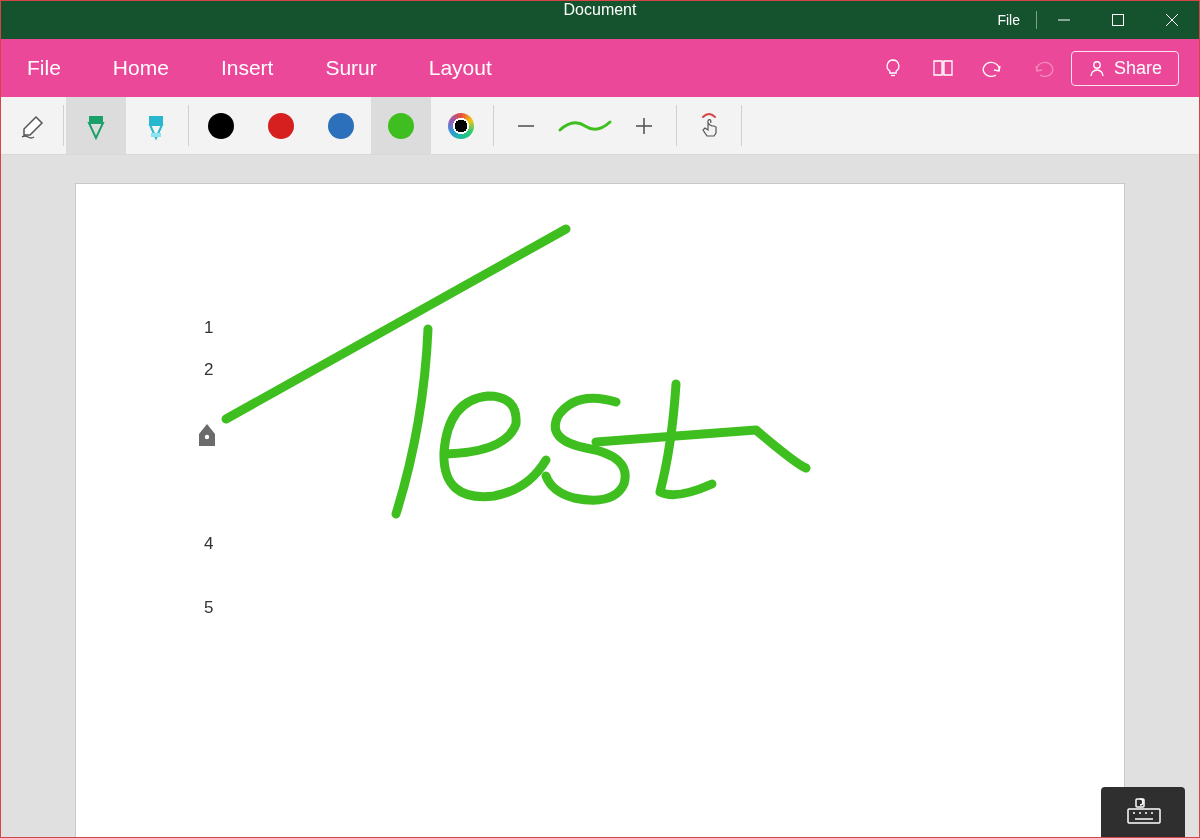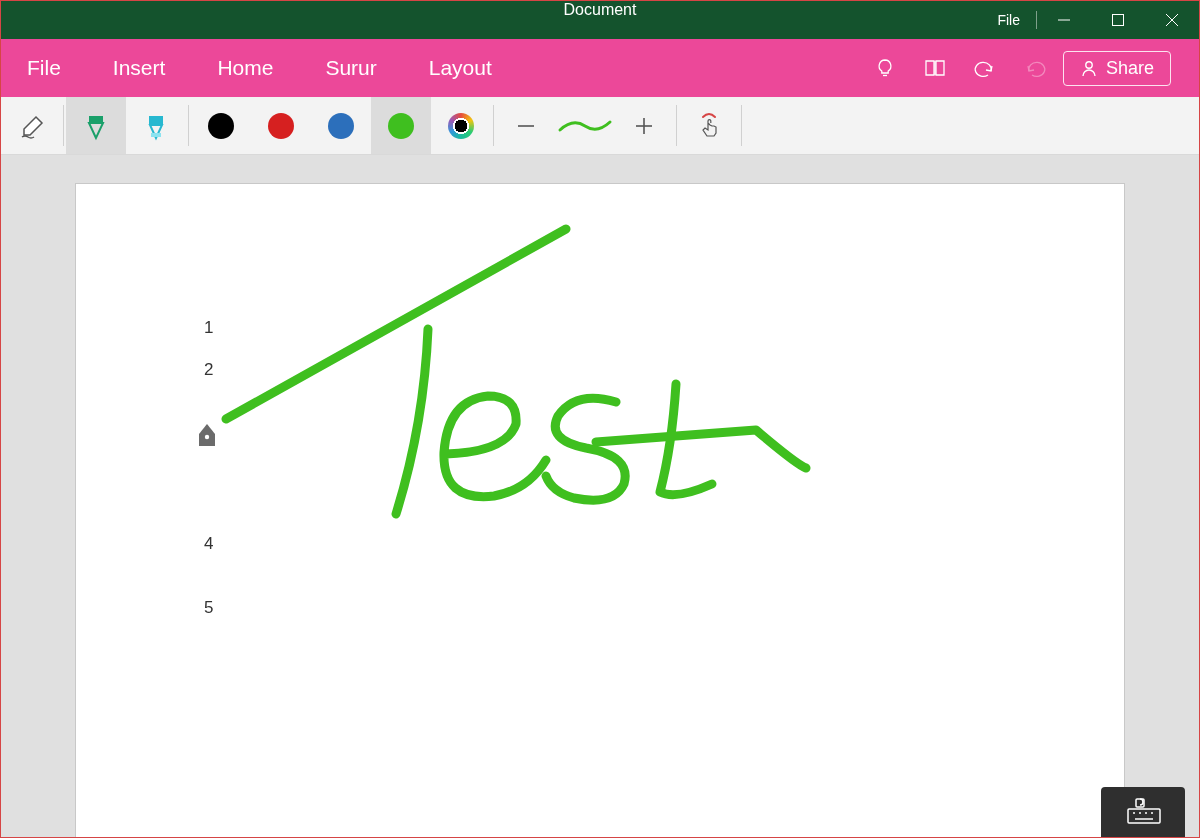--- a/index.html
+++ b/index.html
@@ -40,21 +40,21 @@
     font-weight: 300;
     cursor: default;
   }
   .tab.active {
     background: #fff;
     color: #2b579a;
     border-radius: 2px 2px 0 0;
     margin-top: 6px;
     margin-bottom: 0;
   }
-  .rt-right { margin-left: auto; display: flex; align-items: center; padding-right: 28px; gap: 6px; }
+  .rt-right { margin-left: auto; display: flex; align-items: center; padding-right: 20px; gap: 6px; }
   .rt-btn { width: 44px; height: 40px; display: flex; align-items: center; justify-content: center; cursor: default; }
   .rt-btn svg { stroke: #fff; fill: none; stroke-width: 1.3; }
   .share-btn {
     display: flex; align-items: center; gap: 8px;
     border: 1.5px solid rgba(255,255,255,0.85);
     border-radius: 4px;
     padding: 6px 16px;
     font-size: 18px;
     font-weight: 300;
     cursor: default;
@@ -151,22 +151,22 @@
       <svg width="14" height="14">
           <line x1="1" y1="1" x2="13" y2="13"></line>
           <line x1="13" y1="1" x2="1" y2="13"></line>
         </svg>
     </div>
   </div>
 </div>
 
 <div class="ribbon-tabs">
   <div class="tab">File</div>
+  <div class="tab">Home</div>
   <div class="tab">Insert</div>
-  <div class="tab">Home</div>
   <div class="tab">Surur</div>
   <div class="tab">Layout</div>
 
   <div class="rt-right">
     <div class="rt-btn">
       <svg width="22" height="22">
         <path d="M11 3 a6 6 0 0 1 3.2 11 v2 h-6.4 v-2 A6 6 0 0 1 11 3 Z"></path>
         <line x1="9" y1="18.5" x2="13" y2="18.5"></line>
       </svg>
     </div>

